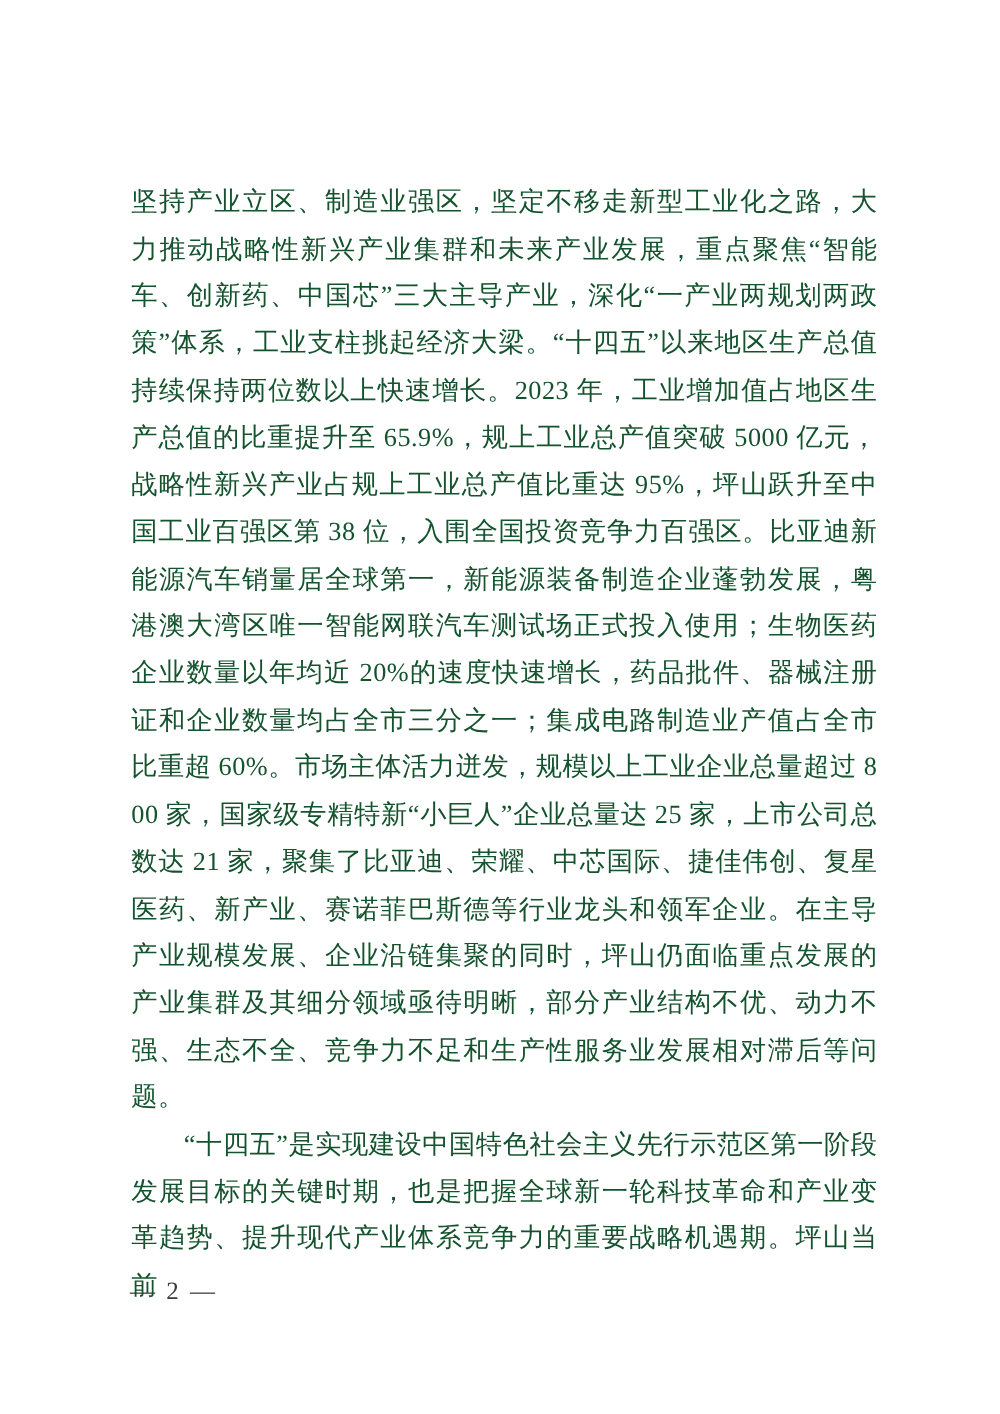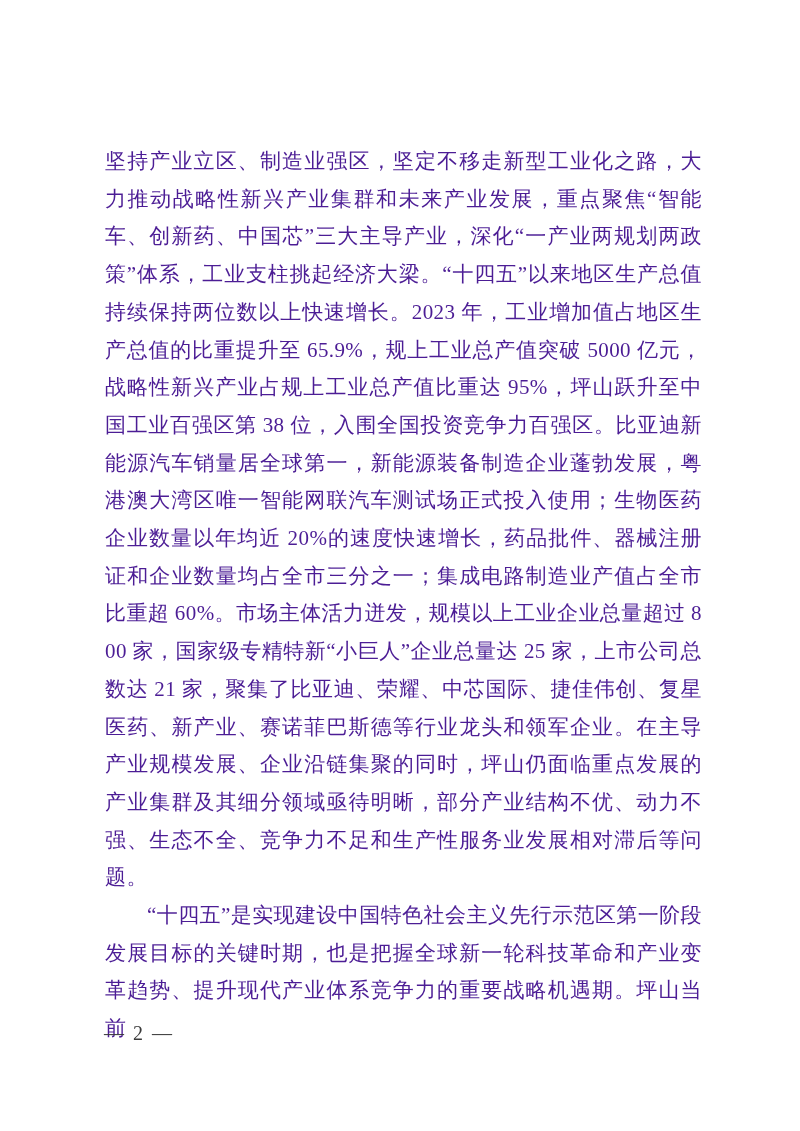--- a/index.html
+++ b/index.html
@@ -19,21 +19,21 @@
     position: absolute;
     left: 105px;
     top: 143px;
     width: 597px;
   }
   .content p {
     margin: 0;
     padding: 0;
     font-size: 21px;
     line-height: 37.7px;
-    color: #4c1d95;
+    color: #14532d;
     text-align: justify;
     text-justify: inter-character;
     letter-spacing: 0.4px;
     word-break: break-all;
   }
   .content p.indent {
     text-indent: 2em;
   }
   .page-number {
     position: absolute;

